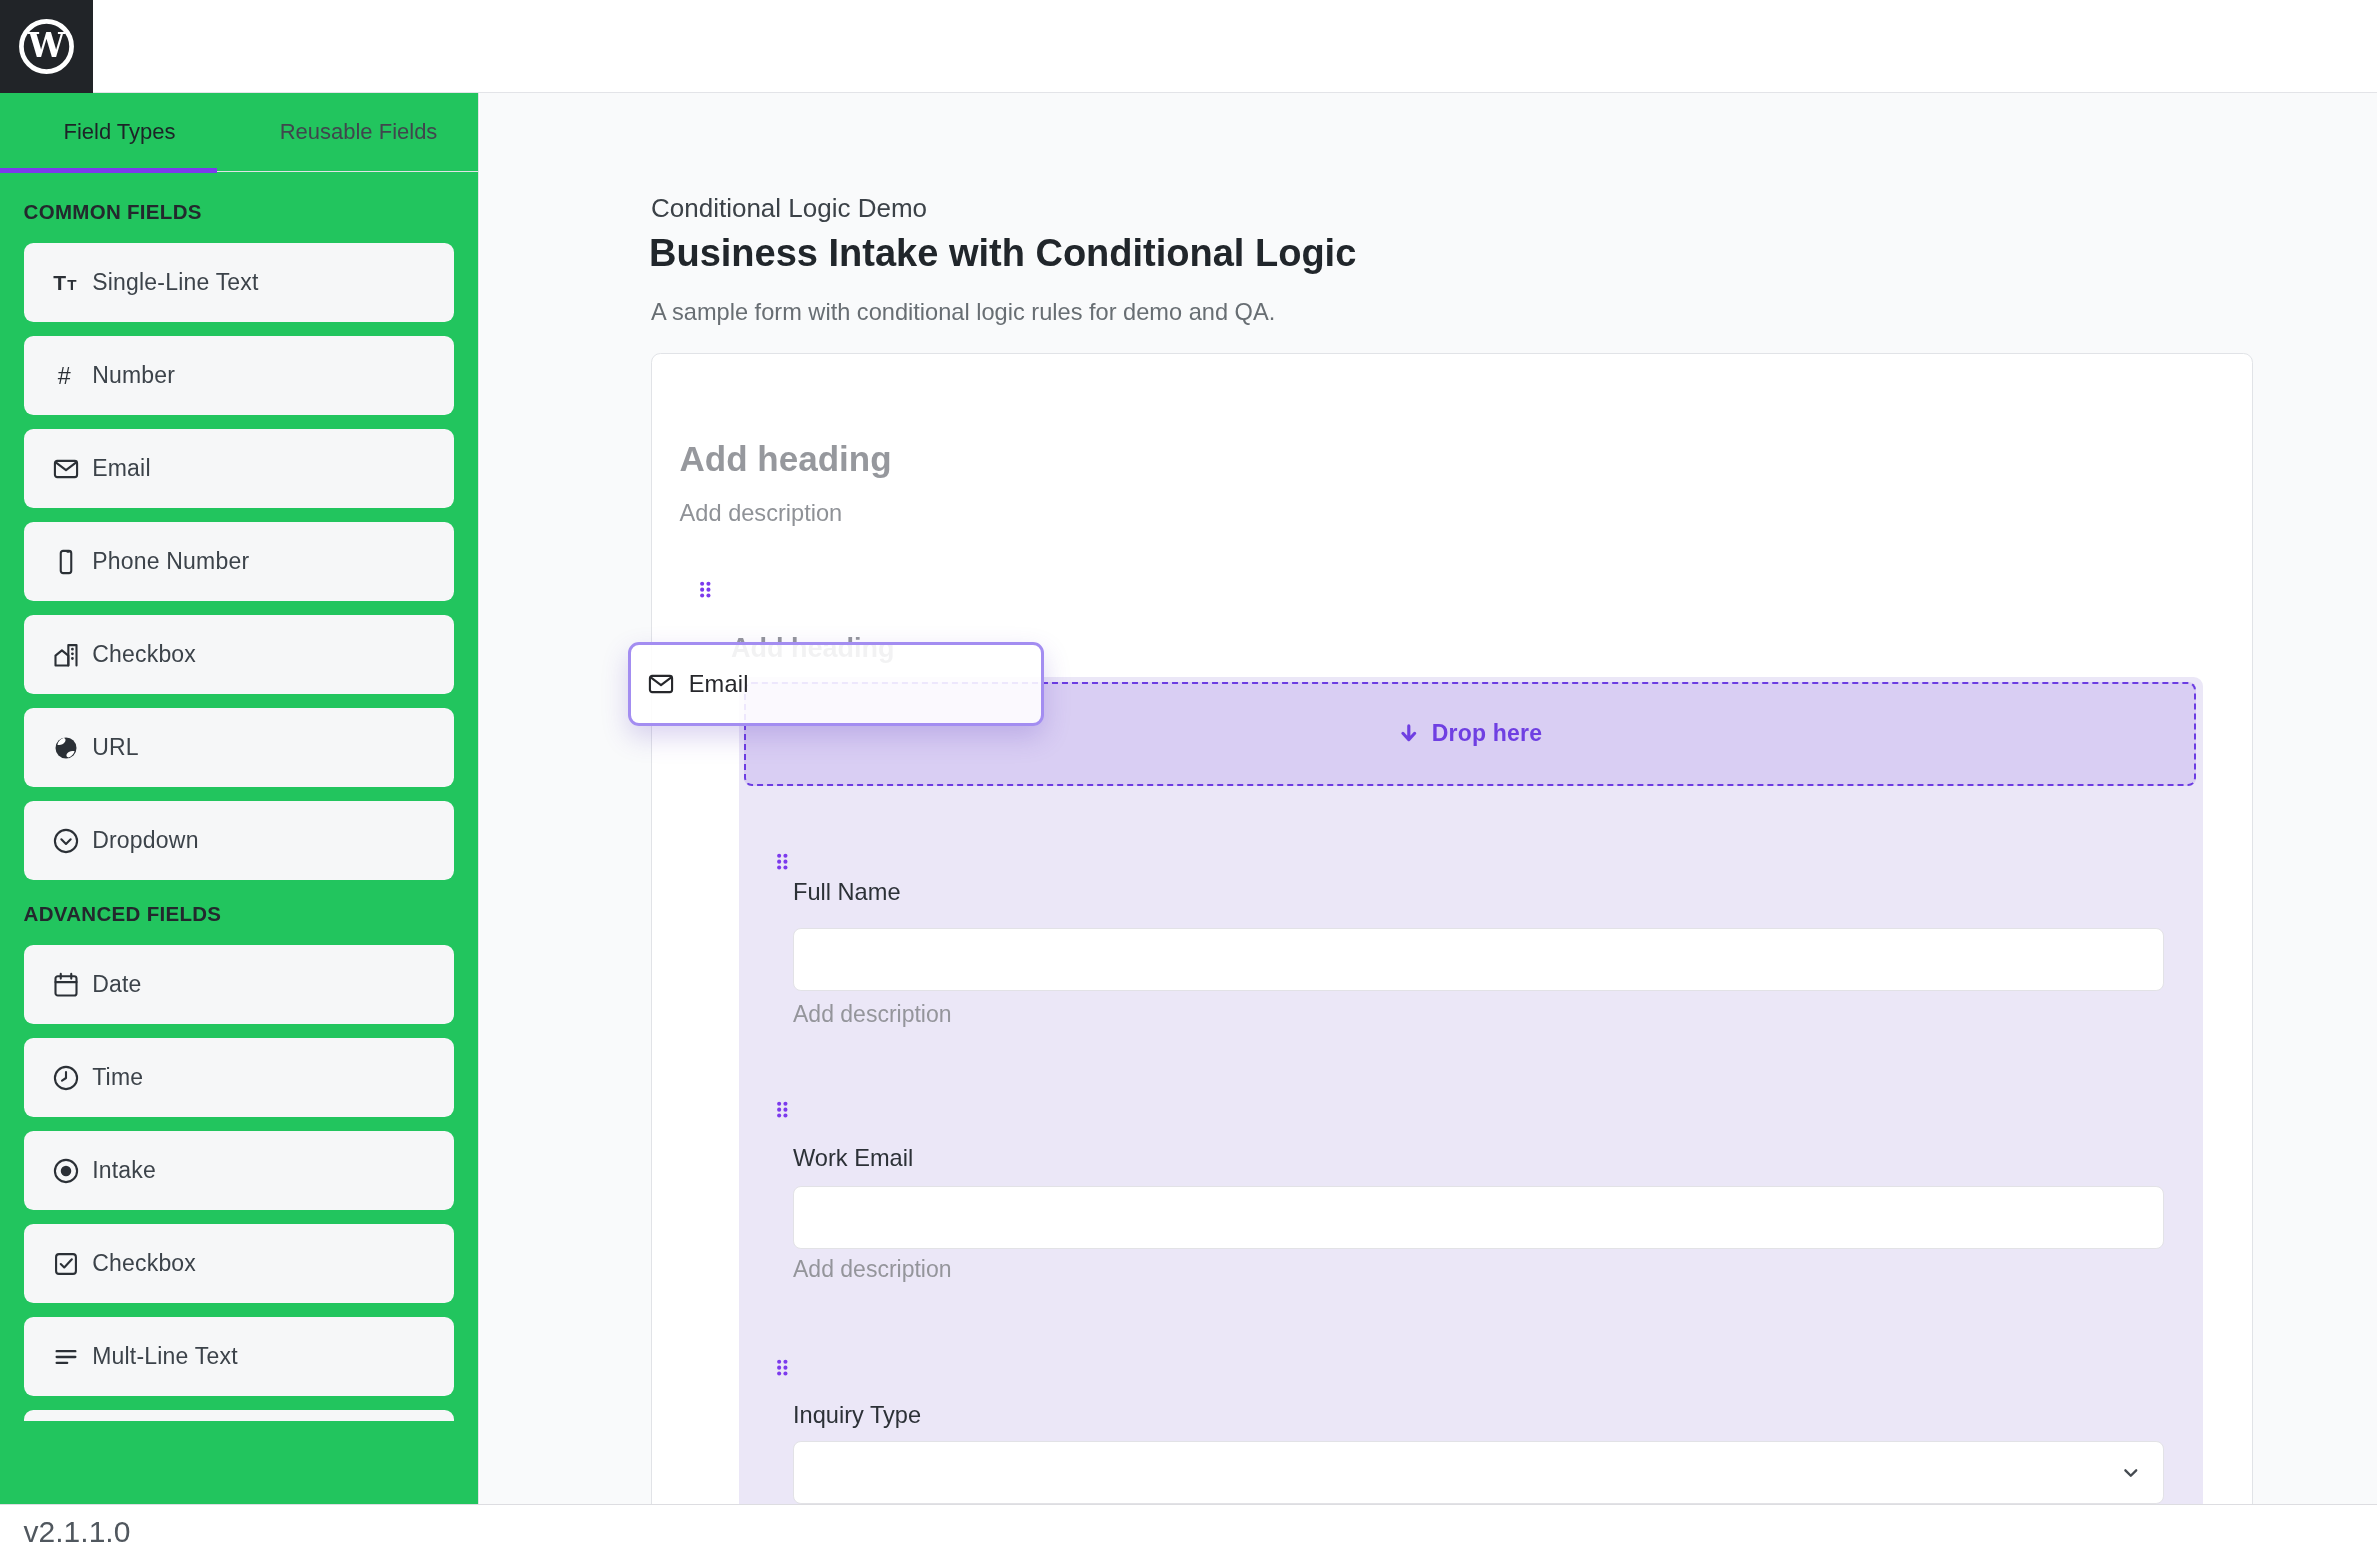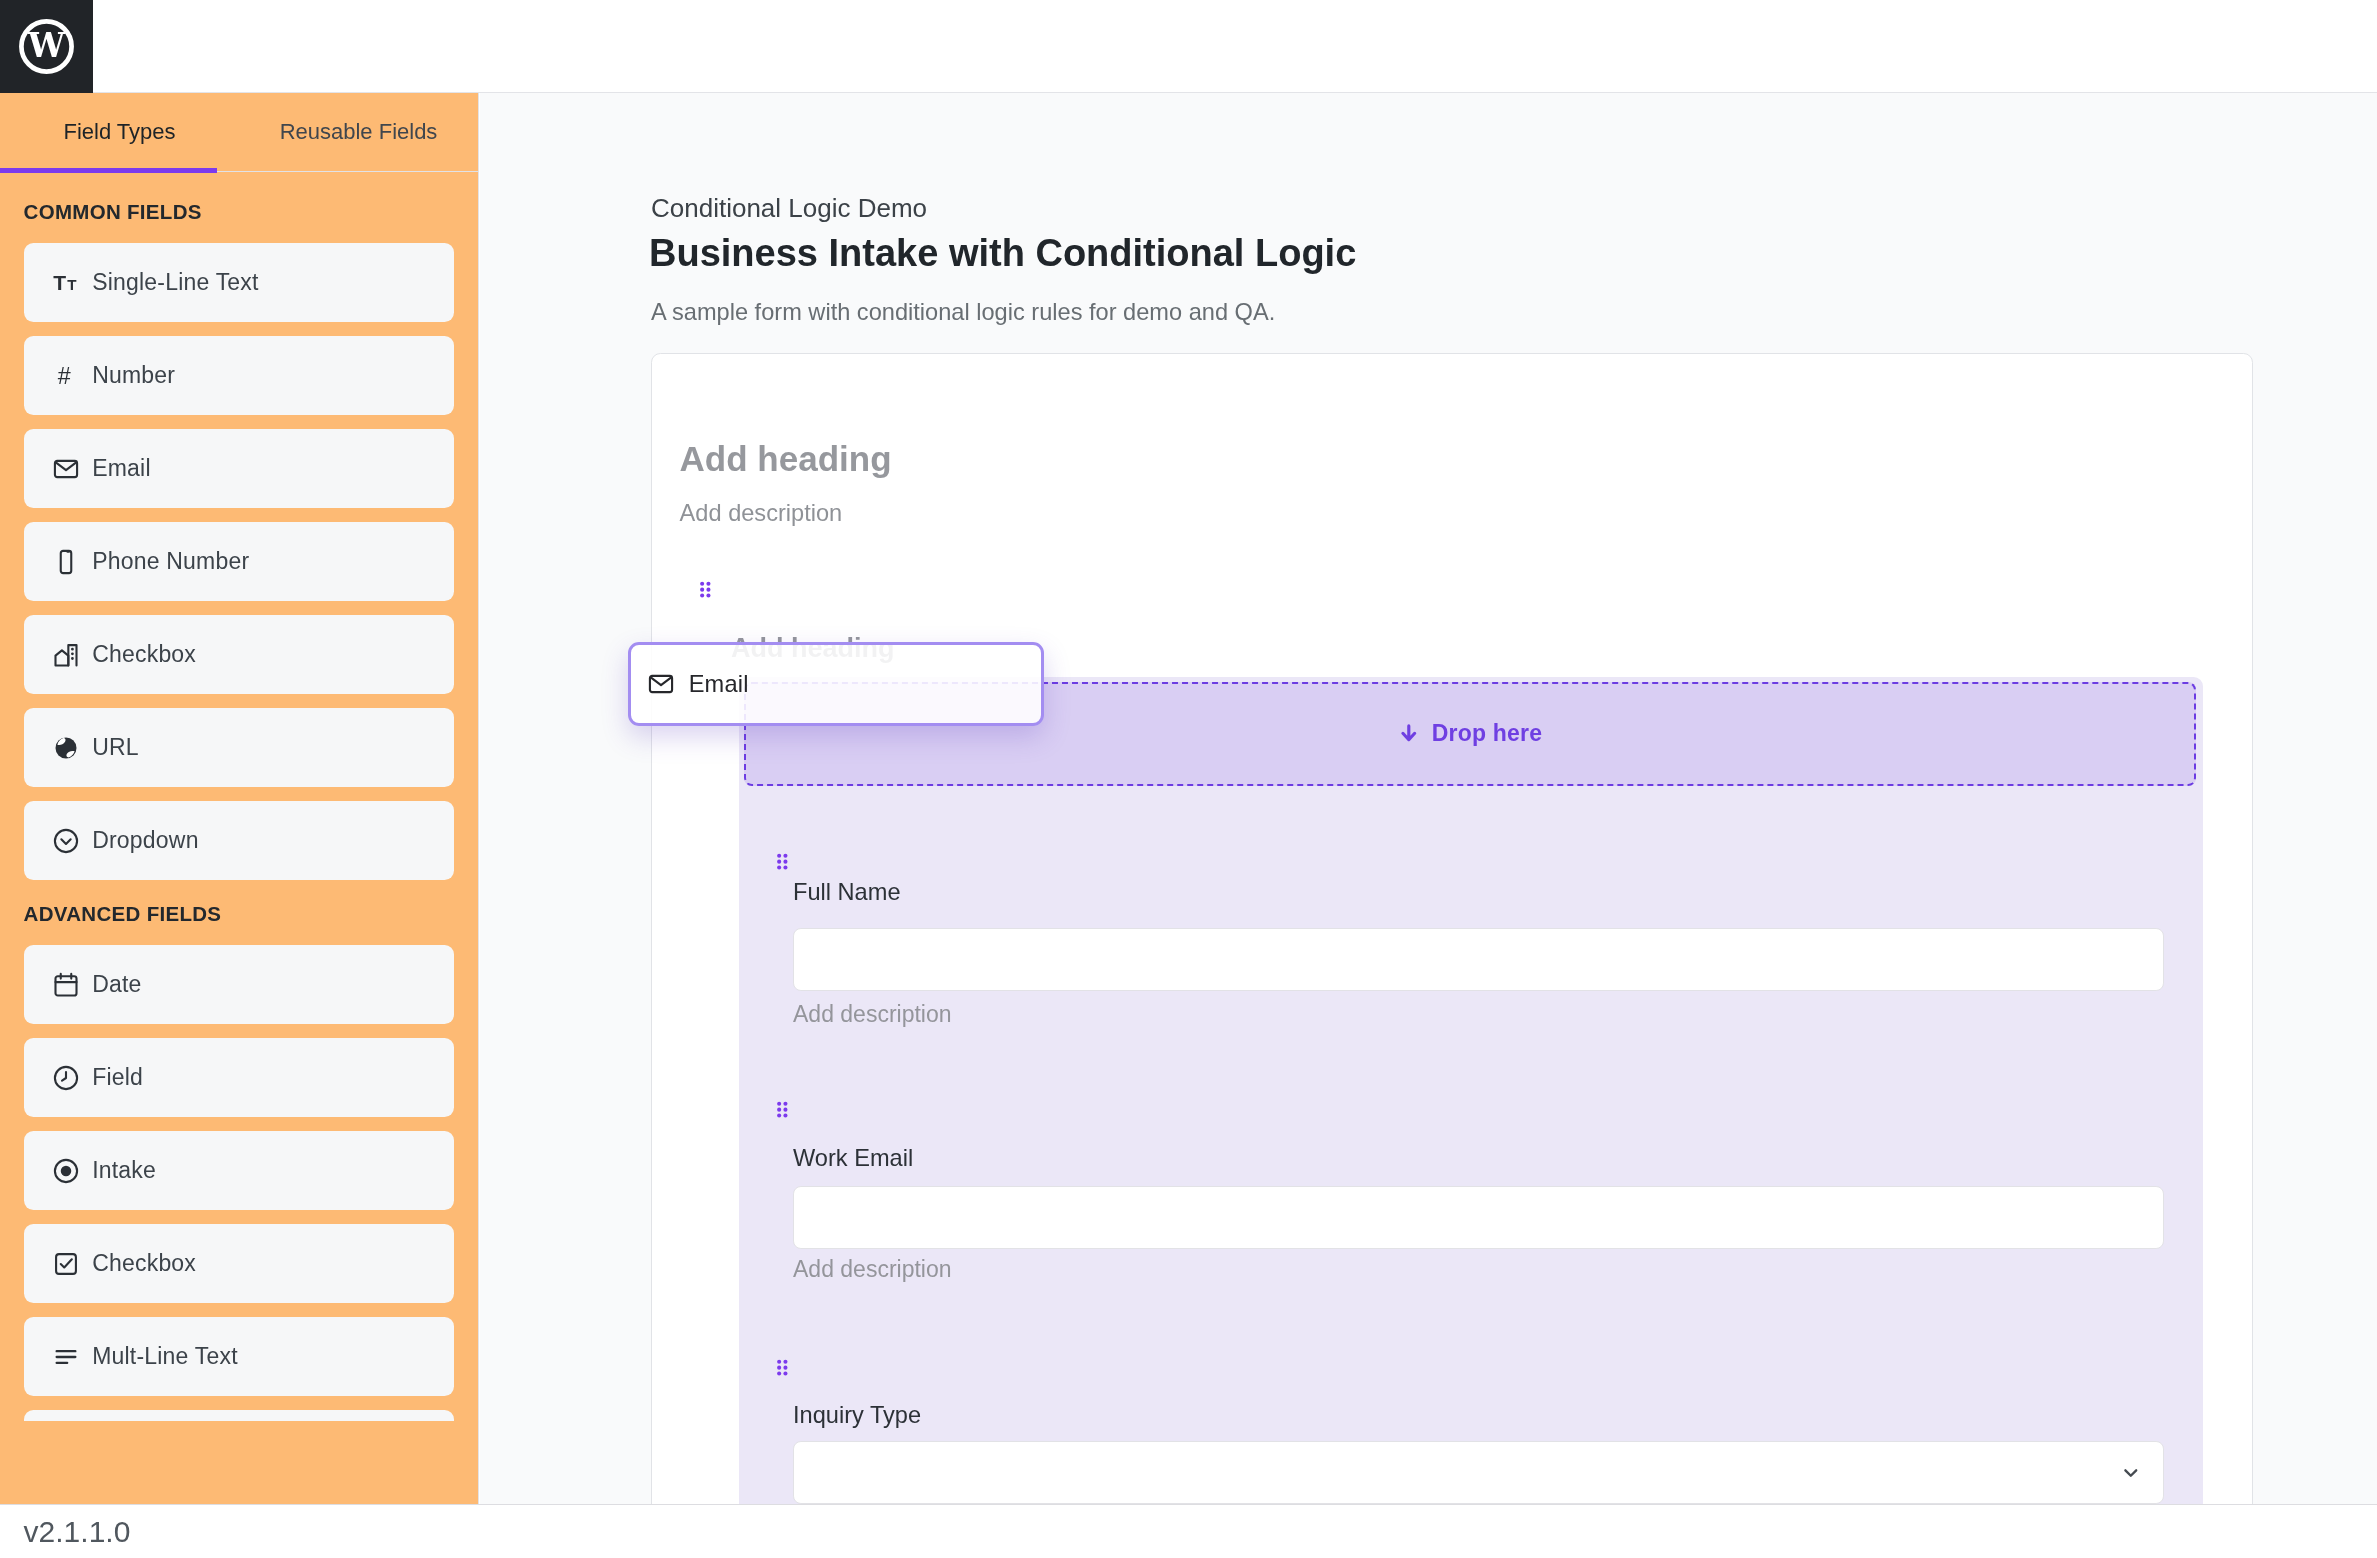--- a/index.html
+++ b/index.html
@@ -6,21 +6,21 @@
   html,body { width:2377px; height:1559px; overflow:hidden; background:#fff;
     font-family:"Liberation Sans","DejaVu Sans",sans-serif; }
 
   
   .topbar { position:absolute; left:0; top:0; width:2377px; height:93px; background:#fff;
     border-bottom:1.6px solid #e3e4e8; z-index:10; }
   .logo-box { position:absolute; left:0; top:0; width:93px; height:93px; background:#212428;
     display:flex; align-items:center; justify-content:center; }
 
   
-  .sidebar { position:absolute; left:0; top:93px; width:479px; height:1412px; background:#fdba74;
+  .sidebar { position:absolute; left:0; top:93px; width:479px; height:1412px; background:#22c55e;
     border-right:1.6px solid #e2e3e7; overflow:hidden; }
   .tabs { position:relative; height:79px; border-bottom:1.6px solid #e1e2e6; display:flex; }
   .tab { flex:1; display:flex; align-items:center; justify-content:center;
     font-size:22px; color:#40464d; position:relative; cursor:pointer; }
   .tab.active { color:#1d2327; font-weight:500; }
   .tab.active::after { content:""; position:absolute; left:0; right:22px; bottom:-1.6px;
     height:4.7px; background:#7c3aed; }
   .fieldlist { padding:28px 23.6px 0 23.6px; }
   .section-title { font-size:20.5px; font-weight:700; color:#23282d; letter-spacing:0.3px;
     margin-bottom:19px; }
@@ -197,21 +197,21 @@
       <span class="flabel">Date</span>
     </div>
 
     <div class="field-item">
       <span class="ficon">
         <svg width="28" height="28" viewBox="0 0 24 24" fill="none" stroke="#2b3036" stroke-width="1.8" stroke-linecap="round" stroke-linejoin="round">
           <circle cx="12" cy="12" r="9.5"></circle>
           <path d="M12 6.8 V12 l-3.4 2.2"></path>
         </svg>
       </span>
-      <span class="flabel">Field</span>
+      <span class="flabel">Time</span>
     </div>
 
     <div class="field-item">
       <span class="ficon">
         <svg width="28" height="28" viewBox="0 0 24 24">
           <circle cx="12" cy="12" r="9.5" fill="none" stroke="#2b3036" stroke-width="1.8"></circle>
           <circle cx="12" cy="12" r="4.5" fill="#2b3036"></circle>
         </svg>
       </span>
       <span class="flabel">Intake</span>

